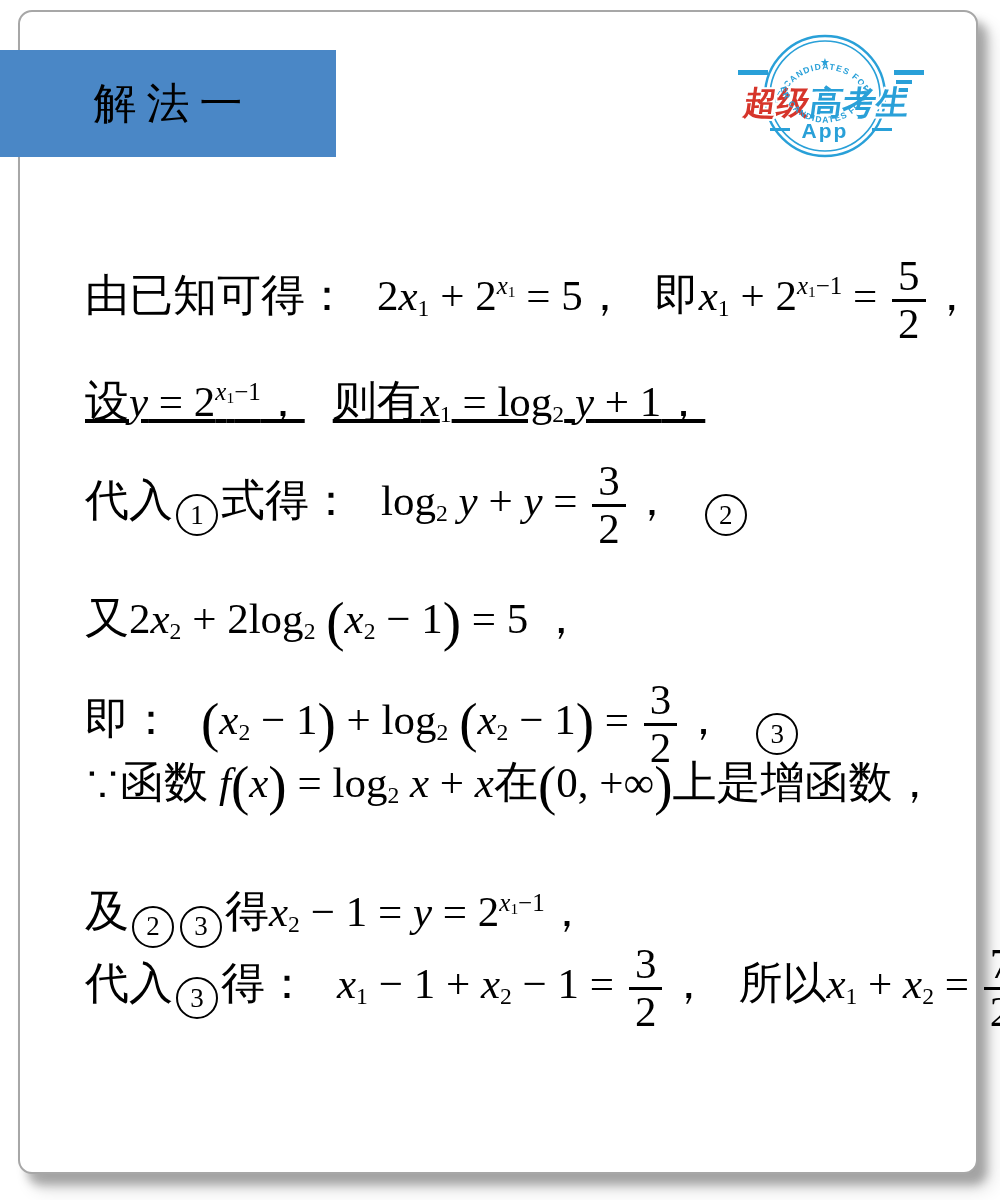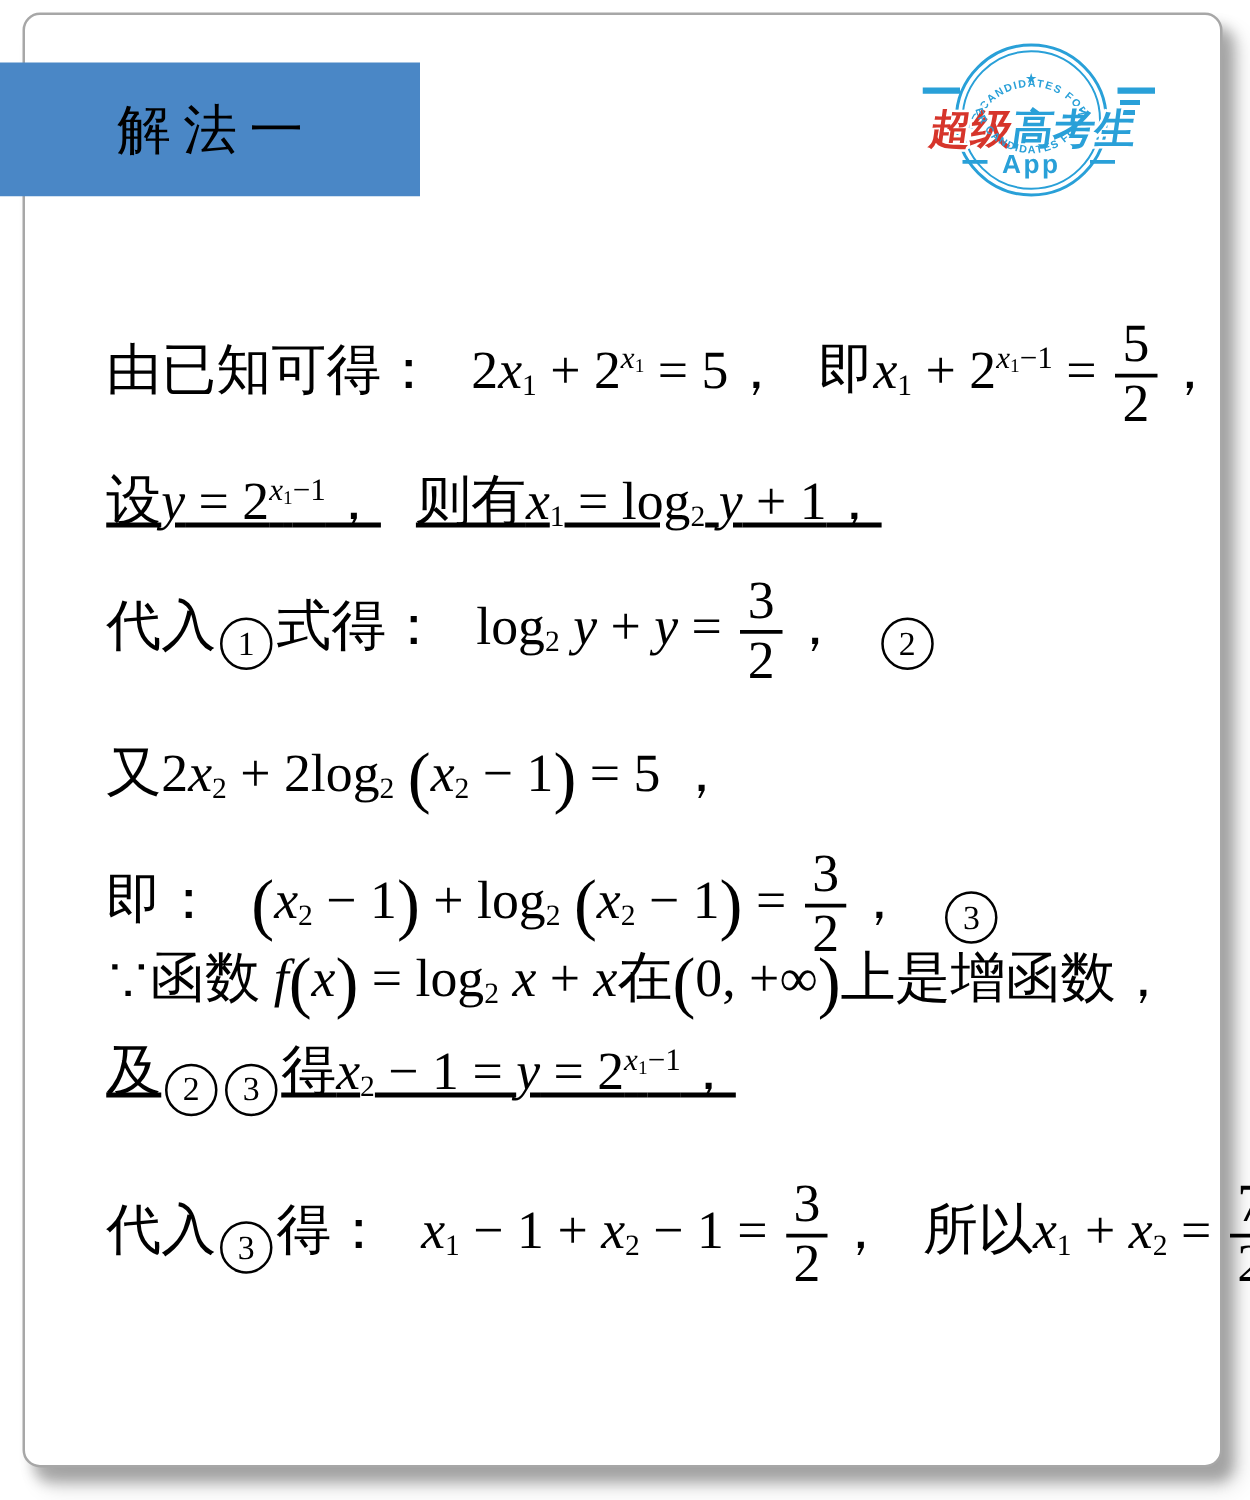--- a/index.html
+++ b/index.html
@@ -19,21 +19,21 @@
   
   .solution{position:absolute;left:85px;top:0;width:890px;height:1200px;}
   .math-line{position:absolute;left:0;display:flex;align-items:center;white-space:nowrap;
              font-size:43px;line-height:1;}
   .math-line:nth-of-type(1){top:250px;height:100px;}
   .math-line:nth-of-type(2){top:358px;height:90px;text-decoration:underline;}
   .math-line:nth-of-type(3){top:455px;height:100px;font-family:Liberation Serif, serif;}
   .math-line:nth-of-type(4){top:582px;height:80px;font-family:Liberation Serif, serif;}
   .math-line:nth-of-type(5){top:658px;height:100px;margin-top:16px;}
   .math-line:nth-of-type(6){top:746px;height:80px;}
-  .math-line:nth-of-type(7){top:824px;height:80px;text-decoration:underline;}
+  .math-line:nth-of-type(7){top:879px;height:80px;}
   .math-line:nth-of-type(8){top:938px;height:100px;}
   .line-inner{white-space:nowrap;}
   .tk{display:inline;}
   .tk-c{font-size:44px;}                                  
   .tk-m{font-style:normal;}                               
   .tk-i{font-style:italic;}                               
   .tk-sub{font-size:0.55em;vertical-align:-0.25em;}
   .tk-sup{font-size:0.58em;vertical-align:0.62em;}
   .tk-sup .tk-sub{font-size:0.62em;vertical-align:-0.22em;}
   .tk-p{font-size:1.28em;vertical-align:-0.13em;font-weight:300;}  

